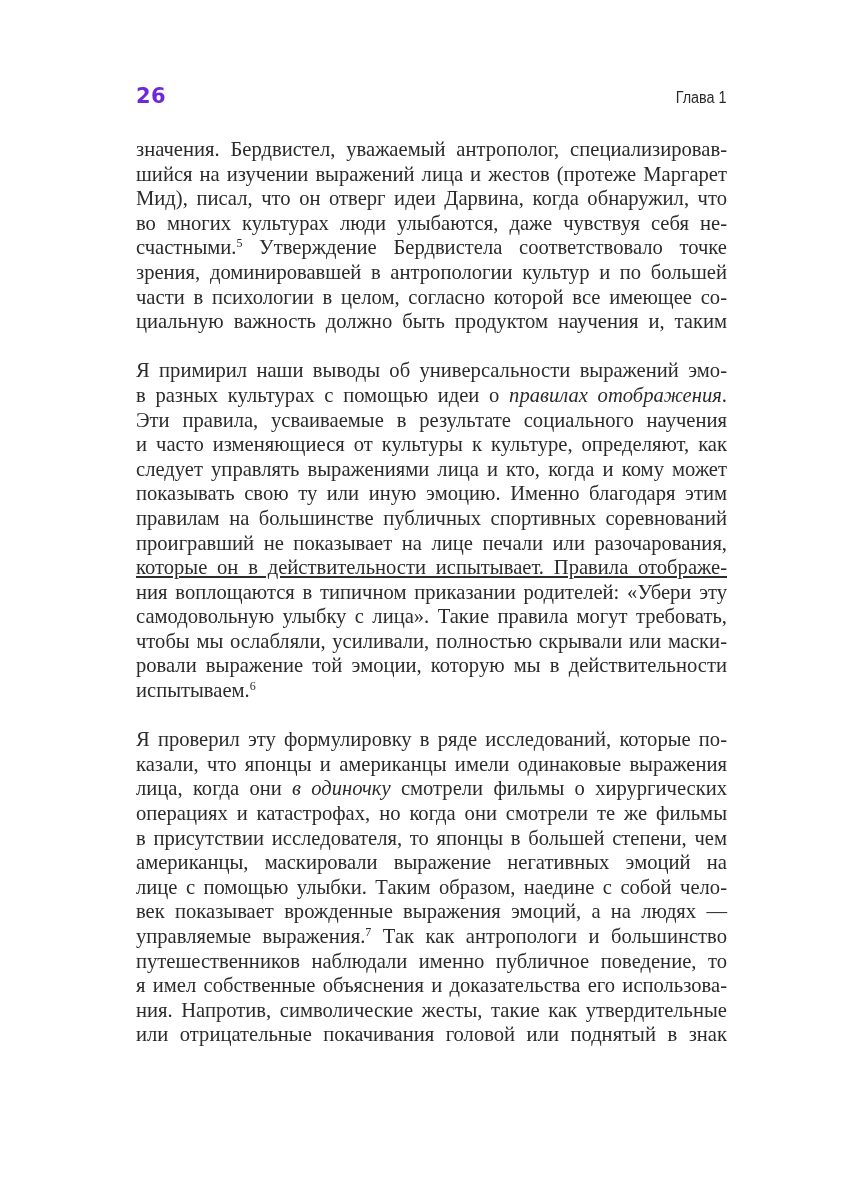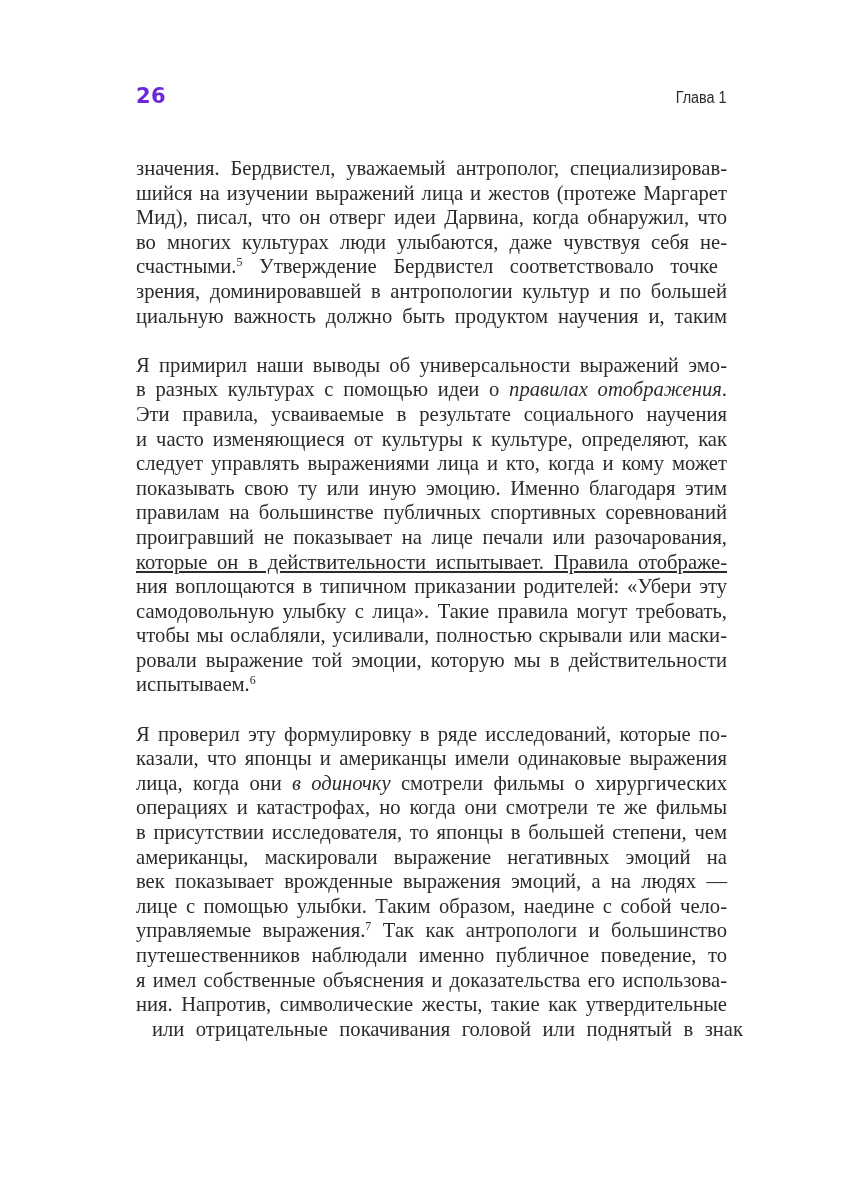--- a/index.html
+++ b/index.html
@@ -35,21 +35,21 @@
       font-family: "Liberation Sans", sans-serif;
       font-size: 16px;
       color: #2a2a2a;
       transform: scaleX(0.9);
       transform-origin: right center;
     }
     .body-text {
       position: absolute;
       left: 136px;
       width: 591px;
-      top: 156px;
+      top: 137px;
       font-family: "Liberation Serif", serif;
       font-size: 20.6px;
       line-height: 24.6px;
       color: #2b2b2b;
     }
     .paragraph {
       margin: 0 0 24.6px 0;
       text-align: justify;
       text-align-last: left;
       hyphens: manual;
@@ -83,22 +83,23 @@
   <span class="page-number">26</span>
   <span class="chapter-label">Глава 1</span>
 </div>
 
 <div class="body-text" id="body-text">
     <div class="paragraph">
       <span class="line" style="display: block; width: 591px; word-spacing: 5.69531px; text-align-last: left; text-align: left;"><span>значения. Бердвистел, уважаемый антрополог, специализировав-</span></span>
       <span class="line" style="display: block; width: 591px; word-spacing: 1.90039px; text-align-last: left; text-align: left;"><span>шийся на изучении выражений лица и жестов (протеже Маргарет</span></span>
       <span class="line" style="display: block; width: 591px; word-spacing: 3.43403px; text-align-last: left; text-align: left;"><span>Мид), писал, что он отверг идеи Дарвина, когда обнаружил, что</span></span>
       <span class="line" style="display: block; width: 591px; word-spacing: 5.91602px; text-align-last: left; text-align: left;"><span>во многих культурах люди улыбаются, даже чувствуя себя не-</span></span>
-      <span class="line" style="display: block; width: 591px; word-spacing: 11.5234px; text-align-last: left; text-align: left;"><span>счастными.</span><sup>5</sup><span> Утверждение Бердвистел соответствовало точке</span></span>
+      <span class="line" style="display: block; width: 591px; word-spacing: 11.5234px; text-align-last: left; text-align: left;"><span>счастными.</span><sup>5</sup><span> Утверждение Бердвистела соответствовало точке</span></span>
       <span class="line" style="display: block; width: 591px; word-spacing: 4.52009px; text-align-last: left; text-align: left;"><span>зрения, доминировавшей в антропологии культур и по большей</span></span>
+      <span class="line" style="display: block; width: 591px; word-spacing: 3.64062px; text-align-last: left; text-align: left;"><span>части в психологии в целом, согласно которой все имеющее со-</span></span>
       <span class="line" style="display: block; width: 591px; word-spacing: 4.82366px; text-align-last: left; text-align: left;"><span>циальную важность должно быть продуктом научения и, таким</span></span>
     </div>
     <div class="paragraph">
       <span class="line" style="display: block; width: 591px; word-spacing: 4.21429px; text-align-last: left; text-align: left;"><span>Я примирил наши выводы об универсальности выражений эмо-</span></span>
       <span class="line" style="display: block; width: 591px; word-spacing: 4.55078px; text-align-last: left; text-align: left;"><span>в разных культурах с помощью идеи о </span><em>правилах отображения</em><span>.</span></span>
       <span class="line" style="display: block; width: 591px; word-spacing: 7.68229px; text-align-last: left; text-align: left;"><span>Эти правила, усваиваемые в результате социального научения</span></span>
       <span class="line" style="display: block; width: 591px; word-spacing: 3.85938px; text-align-last: left; text-align: left;"><span>и часто изменяющиеся от культуры к культуре, определяют, как</span></span>
       <span class="line" style="display: block; width: 591px; word-spacing: 2.98958px; text-align-last: left; text-align: left;"><span>следует управлять выражениями лица и кто, когда и кому может</span></span>
       <span class="line" style="display: block; width: 591px; word-spacing: 4.43945px; text-align-last: left; text-align: left;"><span>показывать свою ту или иную эмоцию. Именно благодаря этим</span></span>
       <span class="line" style="display: block; width: 591px; word-spacing: 4.34063px; text-align-last: left; text-align: left;"><span>правилам на большинстве публичных спортивных соревнований</span></span>
@@ -110,21 +111,21 @@
       <span class="line" style="display: block; width: 591px; word-spacing: 4.02009px; text-align-last: left; text-align: left;"><span>ровали выражение той эмоции, которую мы в действительности</span></span>
       <span class="line last"><span>испытываем.</span><sup>6</sup></span>
     </div>
     <div class="paragraph">
       <span class="line" style="display: block; width: 591px; word-spacing: 2.99805px; text-align-last: left; text-align: left;"><span>Я проверил эту формулировку в ряде исследований, которые по-</span></span>
       <span class="line" style="display: block; width: 591px; word-spacing: 3.19643px; text-align-last: left; text-align: left;"><span>казали, что японцы и американцы имели одинаковые выражения</span></span>
       <span class="line" style="display: block; width: 591px; word-spacing: 5.13086px; text-align-last: left; text-align: right;"><span>лица, когда они </span><em>в одиночку</em><span> смотрели фильмы о хирургических</span></span>
       <span class="line" style="display: block; width: 591px; word-spacing: 3.78299px; text-align-last: left; text-align: left;"><span>операциях и катастрофах, но когда они смотрели те же фильмы</span></span>
       <span class="line" style="display: block; width: 591px; word-spacing: 2.54102px; text-align-last: left; text-align: left;"><span>в присутствии исследователя, то японцы в большей степени, чем</span></span>
       <span class="line" style="display: block; width: 591px; word-spacing: 11.0594px; text-align-last: left; text-align: left;"><span>американцы, маскировали выражение негативных эмоций на</span></span>
+      <span class="line" style="display: block; width: 591px; word-spacing: 3.27083px; text-align-last: left; text-align: left;"><span>лице с помощью улыбки. Таким образом, наедине с собой чело-</span></span>
       <span class="line" style="display: block; width: 591px; word-spacing: 5.12109px; text-align-last: left; text-align: left;"><span>век показывает врожденные выражения эмоций, а на людях —</span></span>
-      <span class="line" style="display: block; width: 591px; word-spacing: 3.27083px; text-align-last: left; text-align: left;"><span>лице с помощью улыбки. Таким образом, наедине с собой чело-</span></span>
       <span class="line" style="display: block; width: 591px; word-spacing: 6.33073px; text-align-last: left; text-align: left;"><span>управляемые выражения.</span><sup>7</sup><span> Так как антропологи и большинство</span></span>
       <span class="line" style="display: block; width: 591px; word-spacing: 6.36875px; text-align-last: left; text-align: left;"><span>путешественников наблюдали именно публичное поведение, то</span></span>
       <span class="line" style="display: block; width: 591px; word-spacing: 2.15402px; text-align-last: left; text-align: left;"><span>я имел собственные объяснения и доказательства его использова-</span></span>
       <span class="line" style="display: block; width: 591px; word-spacing: 3.42448px; text-align-last: left; text-align: left;"><span>ния. Напротив, символические жесты, такие как утвердительные</span></span>
-      <span class="line" style="display: block; width: 591px; word-spacing: 6.35268px; text-align-last: left; text-align: left; margin-left: 16px;"><span>или отрицательные покачивания головой или поднятый в знак</span></span>
+      <span class="line" style="display: block; width: 591px; word-spacing: 6.35268px; text-align-last: left; text-align: left;"><span>или отрицательные покачивания головой или поднятый в знак</span></span>
     </div>
   </div>
 
 </body></html>

